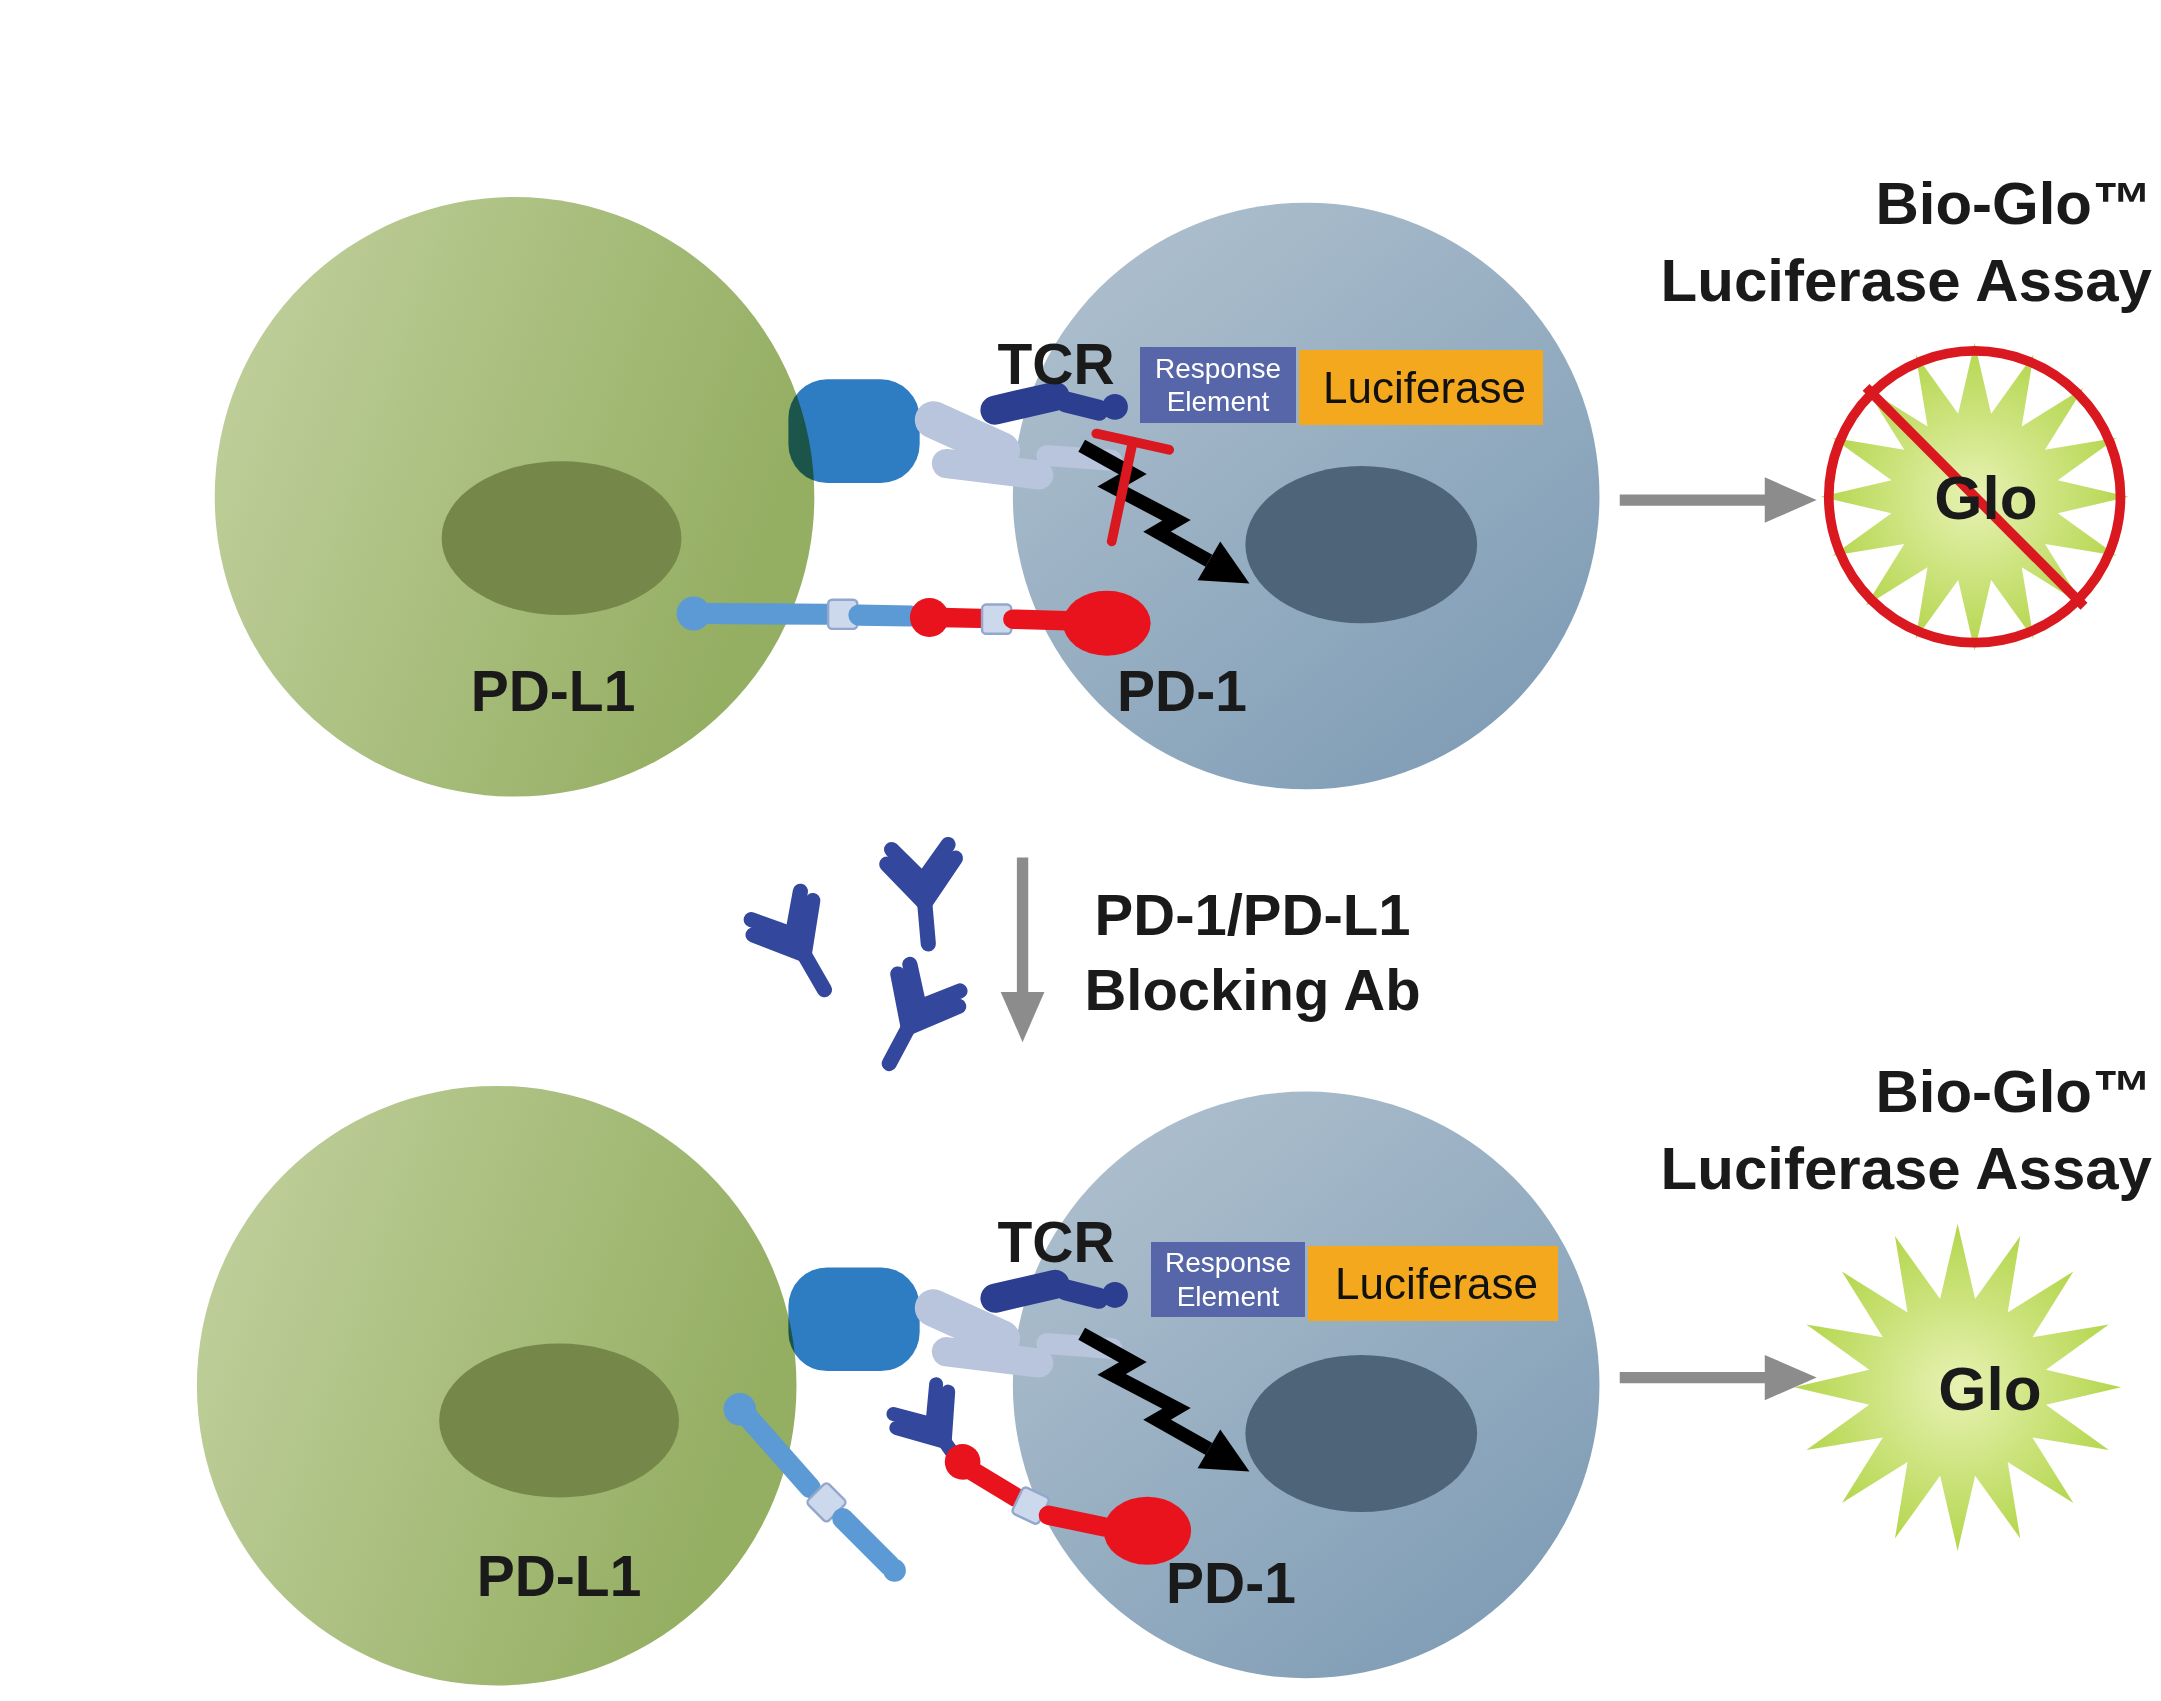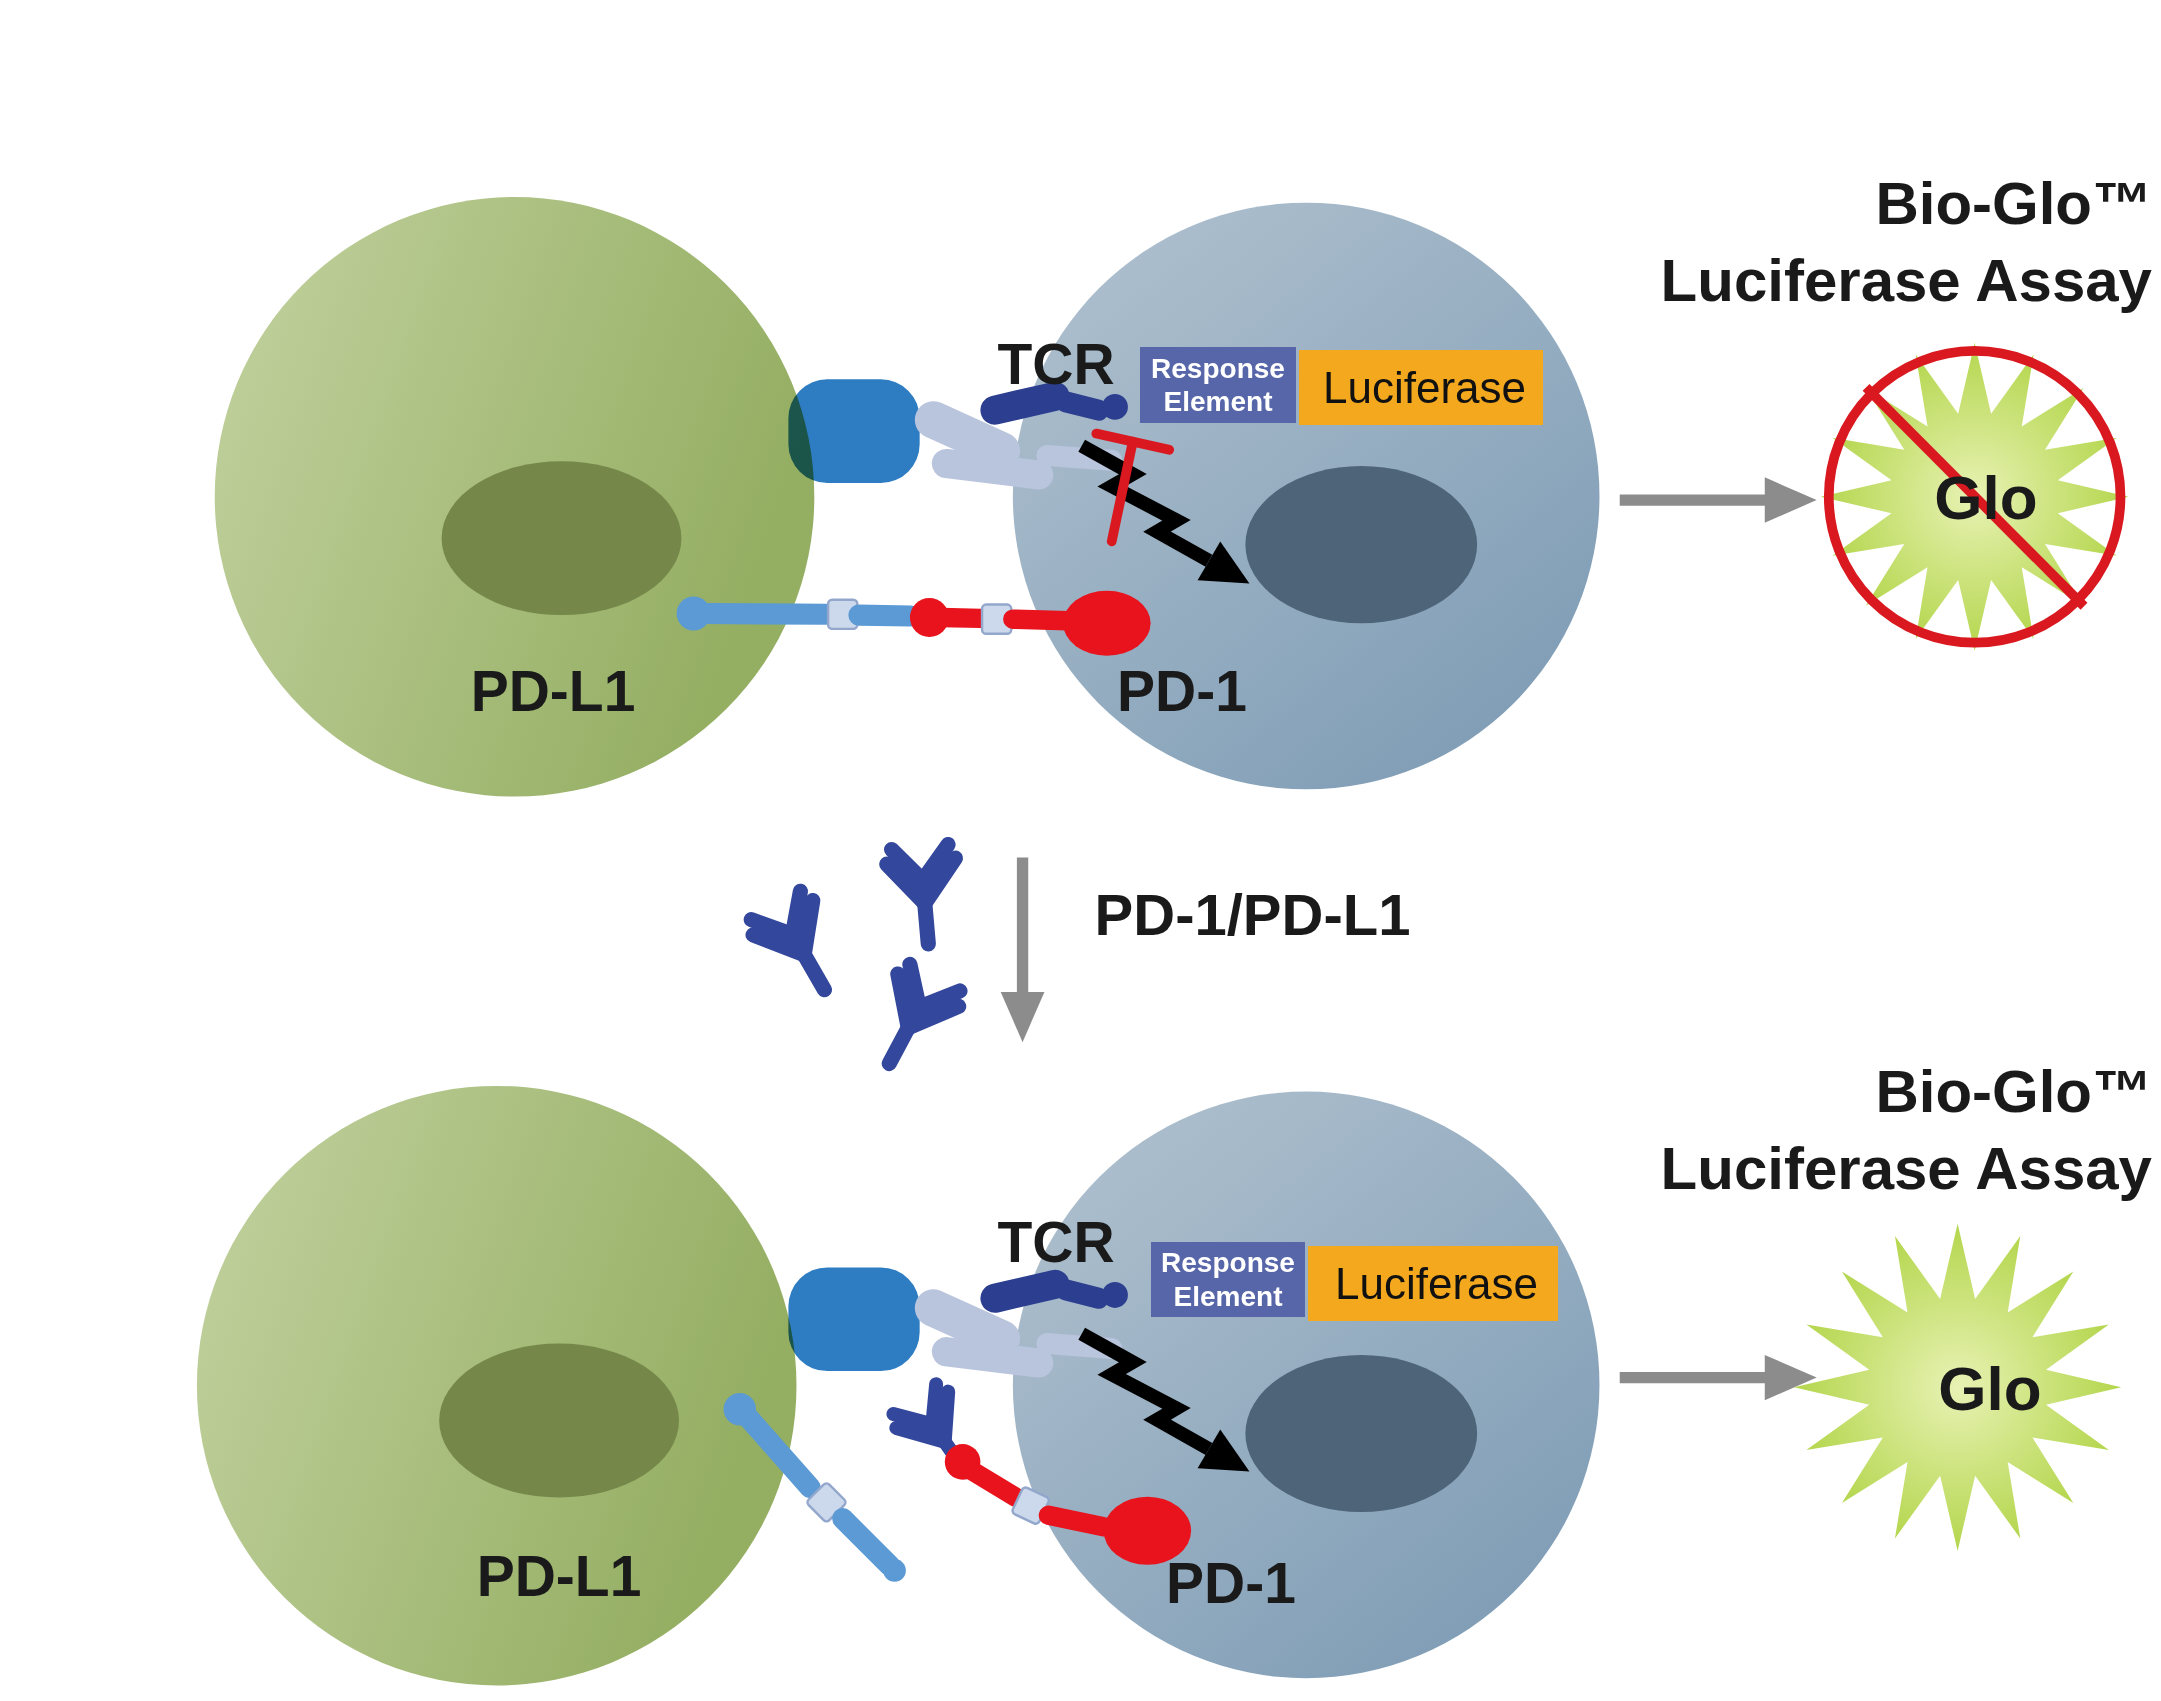--- a/index.html
+++ b/index.html
@@ -35,21 +35,21 @@
   
   .label { position:absolute; color:var(--text-black,#1a1a1a); font-weight:700; }
   .title { font-size:58px; line-height:1.3; text-align:center; white-space:nowrap; }
   .bioglo { font-size:60px; line-height:1.28; text-align:right; white-space:nowrap; }
   .receptor-label { font-size:57px; transform:translateX(-50%); white-space:nowrap; }
   .blocking { font-size:58px; line-height:1.3; text-align:center; white-space:nowrap; }
   .glo-label { font-size:62px; transform:translate(-50%,-50%); }
   .re-box {
     position:absolute; background:var(--response-element-bg,#5766a8); color:#ffffff;
     display:flex; flex-direction:column; align-items:center; justify-content:center;
-    font-size:28px; font-weight:700; line-height:1.18; text-align:center;
+    font-size:28px; font-weight:400; line-height:1.18; text-align:center;
   }
   .luc-box {
     position:absolute; background:var(--luciferase-bg,#f3a81e); color:#111111;
     display:flex; align-items:center; justify-content:center;
     font-size:44px; font-weight:400;padding-left:7px;
   }
 </style>
 </head>
 <body>
 
@@ -197,20 +197,21 @@
 
   <div class="label bioglo" style="left:1653px; top:166px; width:499px;">
     <div>Bio-Glo™</div>
     <div>Luciferase Assay</div>
   </div>
 
   <div class="label glo-label" style="left:1986px; top:497px;">Glo</div>
 
   <div class="label blocking" style="left:1062px; top:877px; width:381px;">
     <div>PD-1/PD-L1</div>
+    <div>Blocking Ab</div>
   </div>
 
   <div class="label receptor-label" style="left:1056px; top:1209px;">TCR</div>
 
   <div class="re-box" style="left:1151px; top:1242px; width:154px; height:75px;">
     <div>Response</div>
     <div>Element</div>
   </div>
   <div class="luc-box" style="left:1308px; top:1246px; width:243px; height:75px;">Luciferase</div>
 

